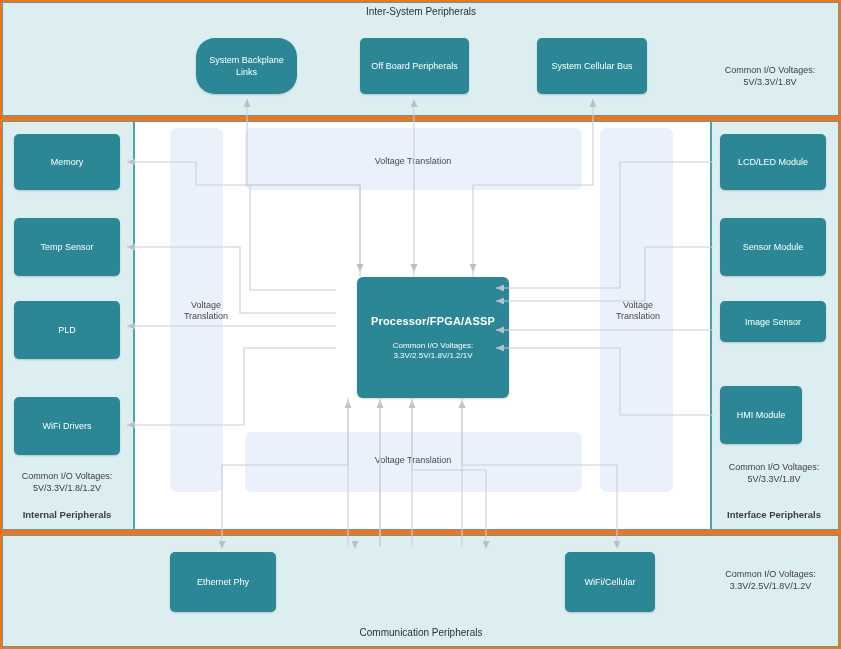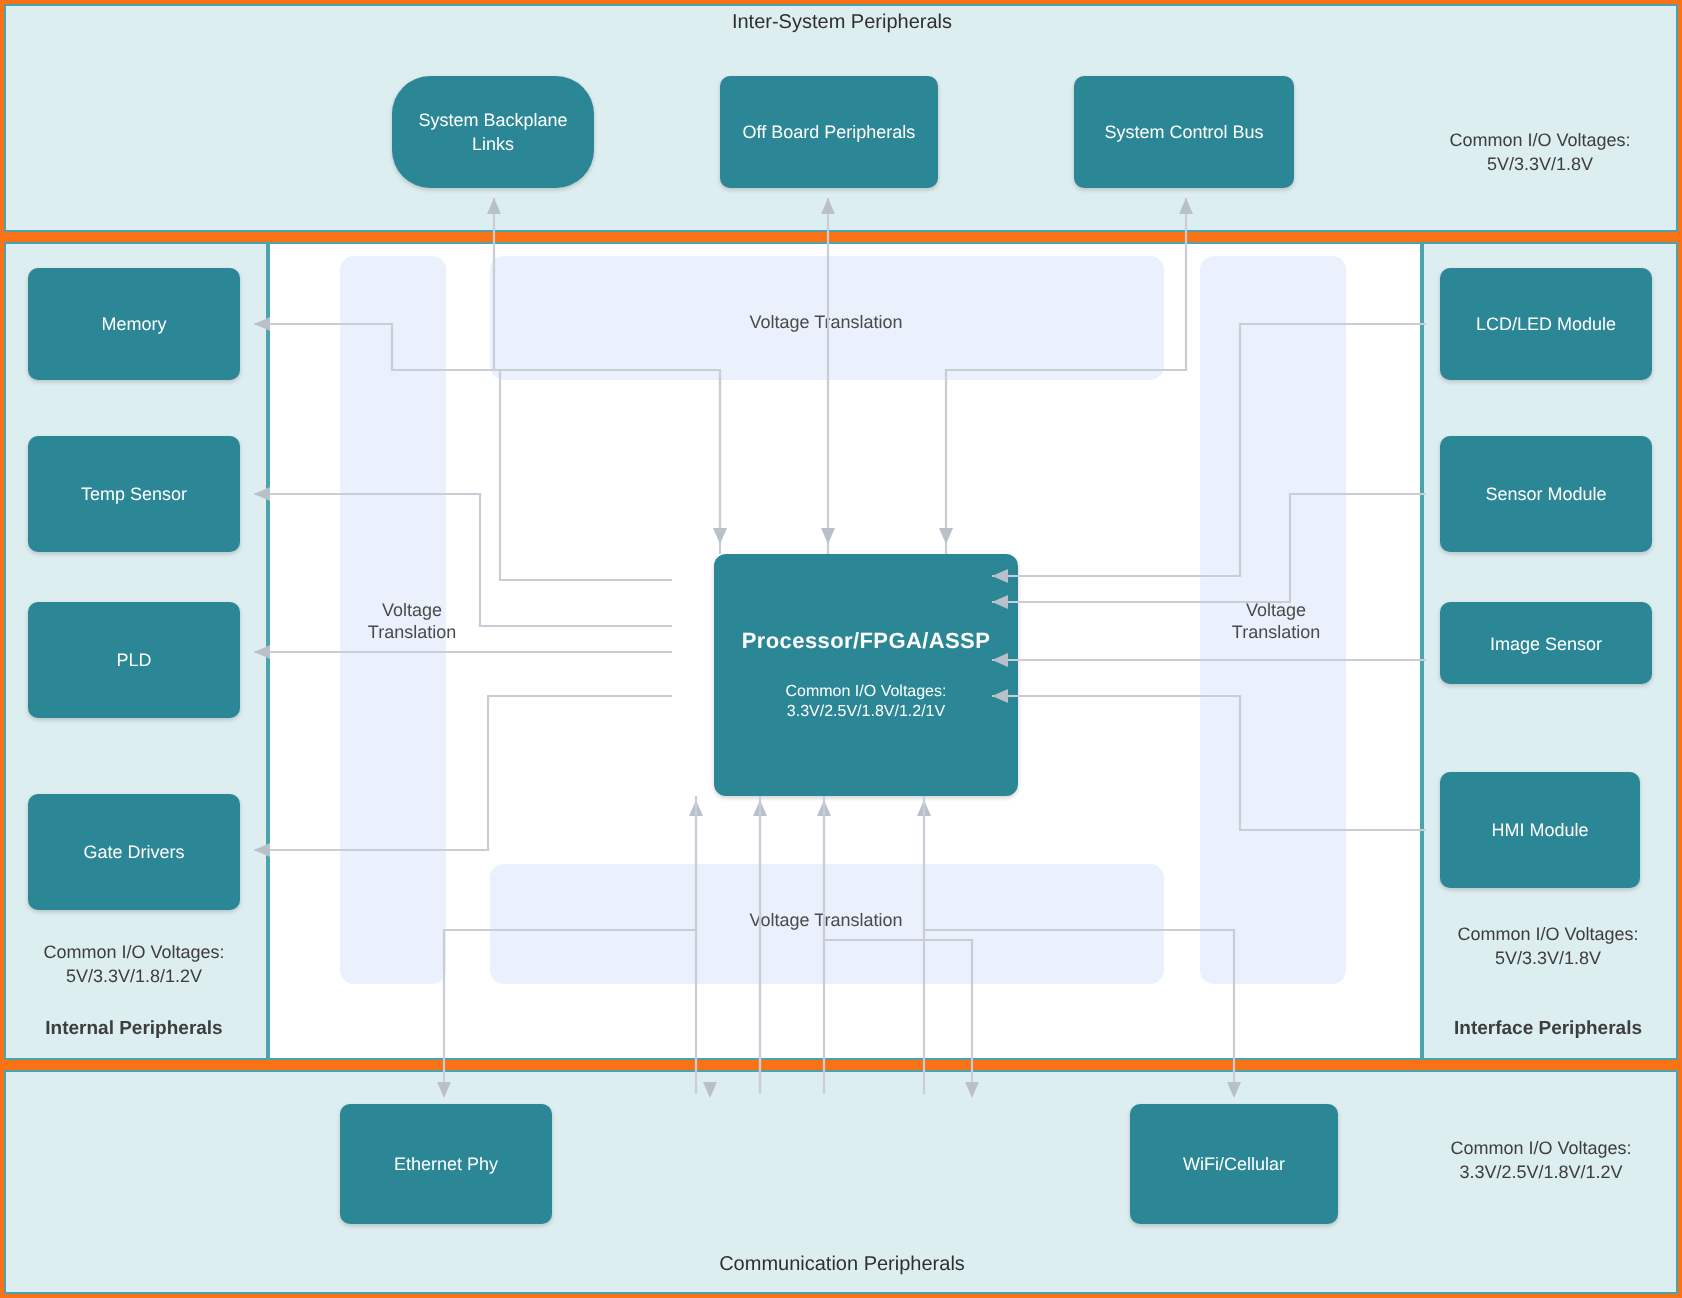--- a/index.html
+++ b/index.html
@@ -44,21 +44,21 @@
   <div class="node" style="left:196px;top:38px;width:101px;height:56px;flex-direction:column;border-radius:19px;">
     <span>System Backplane</span>
     <span>Links</span>
   </div>
 
   <div class="node" style="left:360px;top:38px;width:109px;height:56px;">
     <span>Off Board Peripherals</span>
   </div>
 
   <div class="node" style="left:537px;top:38px;width:110px;height:56px;">
-    <span>System Control Bus</span>
+    <span>System Cellular Bus</span>
   </div>
 
   <div class="cap" style="left:700px;top:64px;width:140px;">
     <div>Common I/O Voltages:</div>
     <div>5V/3.3V/1.8V</div>
   </div>
 
   <div class="panel" style="left:2px;top:121px;width:132px;height:409px;"></div>
 
   <div class="panel mid" style="left:134px;top:121px;width:577px;height:409px;"></div>
@@ -73,39 +73,39 @@
   <div class="node" style="left:14px;top:134px;width:106px;height:56px;">
     <span>Memory</span>
   </div>
   <div class="node" style="left:14px;top:218px;width:106px;height:58px;">
     <span>Temp Sensor</span>
   </div>
   <div class="node" style="left:14px;top:301px;width:106px;height:58px;">
     <span>PLD</span>
   </div>
   <div class="node" style="left:14px;top:397px;width:106px;height:58px;">
-    <span>Gate Drivers</span>
+    <span>WiFi Drivers</span>
   </div>
 
   <div class="cap" style="left:0px;top:470px;width:134px;">
     <div>Common I/O Voltages:</div>
     <div>5V/3.3V/1.8/1.2V</div>
   </div>
   <div class="cap bold" style="left:0px;top:509px;width:134px;">Internal Peripherals</div>
 
   <div class="node" style="left:720px;top:134px;width:106px;height:56px;">
     <span>LCD/LED Module</span>
   </div>
   <div class="node" style="left:720px;top:218px;width:106px;height:58px;">
     <span>Sensor Module</span>
   </div>
   <div class="node" style="left:720px;top:301px;width:106px;height:41px;">
     <span>Image Sensor</span>
   </div>
-  <div class="node" style="left:720px;top:386px;width:100px;height:58px;">
+  <div class="node" style="left:720px;top:386px;width:82px;height:58px;">
     <span>HMI  Module</span>
   </div>
 
   <div class="cap" style="left:707px;top:461px;width:134px;">
     <div>Common I/O Voltages:</div>
     <div>5V/3.3V/1.8V</div>
   </div>
   <div class="cap bold" style="left:707px;top:509px;width:134px;">Interface Peripherals</div>
 
   <div class="node cpu" style="left:336px;top:277px;width:152px;height:121px;margin-left:21px;">
@@ -123,21 +123,21 @@
   <div class="vtlabel" style="left:592px;top:300px;width:92px;">
     <div>Voltage</div>
     <div>Translation</div>
   </div>
 
   <div class="panel" style="left:2px;top:535px;width:837px;height:112px;"></div>
 
   <div class="node" style="left:170px;top:552px;width:106px;height:60px;">
     <span>Ethernet Phy</span>
   </div>
-  <div class="node" style="left:565px;top:552px;width:104px;height:60px;">
+  <div class="node" style="left:565px;top:552px;width:90px;height:60px;">
     <span>WiFi/Cellular</span>
   </div>
 
   <div class="cap" style="left:700px;top:568px;width:141px;">
     <div>Common I/O Voltages:</div>
     <div>3.3V/2.5V/1.8V/1.2V</div>
   </div>
 
   <div class="sectitle" style="left:271px;top:627px;width:300px;">Communication Peripherals</div>
 

